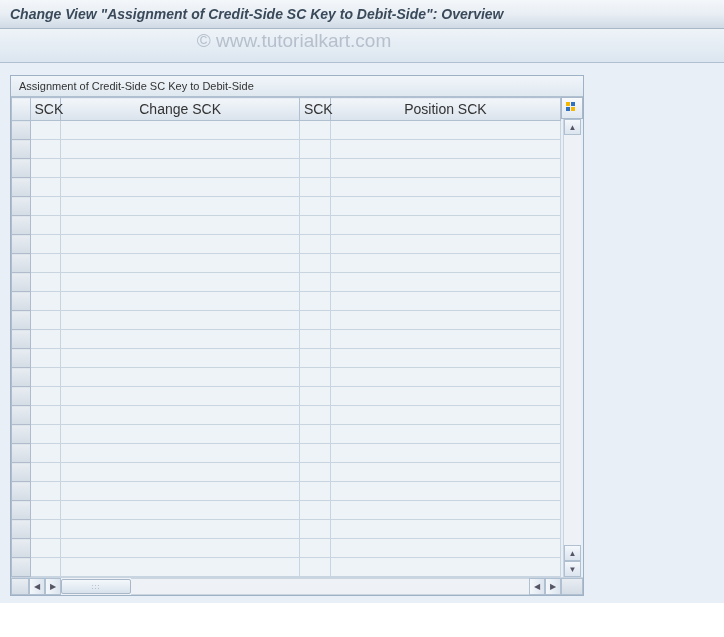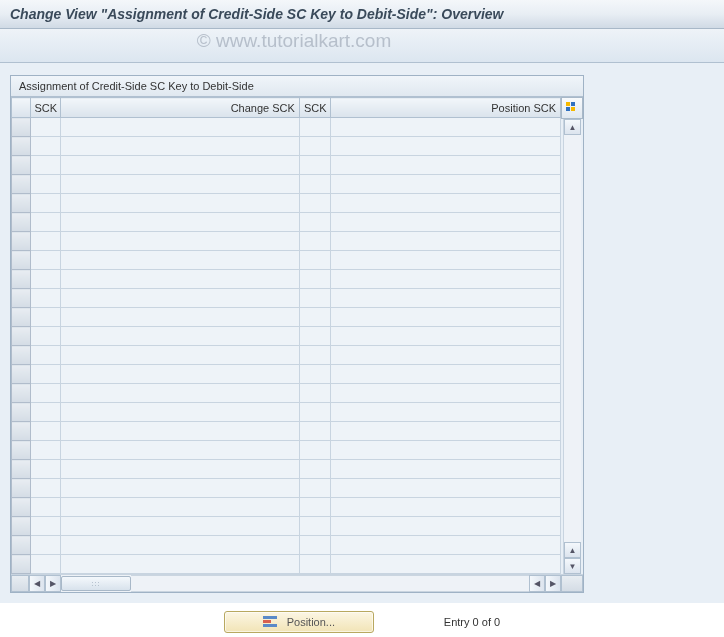--- a/index.html
+++ b/index.html
@@ -63,22 +63,22 @@
   .grid-table {
     border-collapse: collapse;
     width: 552px;
     table-layout: fixed;
   }
   .grid-table th {
     background: linear-gradient(to bottom, #f2f6fa, #dae3ec);
     border: 1px solid #b0c0d0;
     padding: 3px 4px;
     font-weight: normal;
-    text-align: right;
-    font-size: 11px;
+    text-align: center;
+    font-size: 14px;
     color: #333;
     height: 20px;
   }
   .grid-table td {
     border: 1px solid #c8d4e0;
     height: 19px;
     background: #eef3f8;
     padding: 0 3px;
   }
   .grid-table td.rowsel {
@@ -412,20 +412,13 @@
         <div class="hsb-btn">▶</div>
         <div class="hsb-track hsb-thumb">:::</div>
         <div class="hsb-track hsb-gap"></div>
         <div class="hsb-btn">◀</div>
         <div class="hsb-btn">▶</div>
       </div>
       <div class="hsb-spacer" style="width:22px"></div>
     </div>
   </div>
 
-  <div class="footer">
-    <div class="position-btn">
-      <span class="pos-icon"></span>
-      <span>Position...</span>
-    </div>
-    <div class="entry-text">Entry 0 of 0</div>
-  </div>
 </div>
 
 </body></html>

